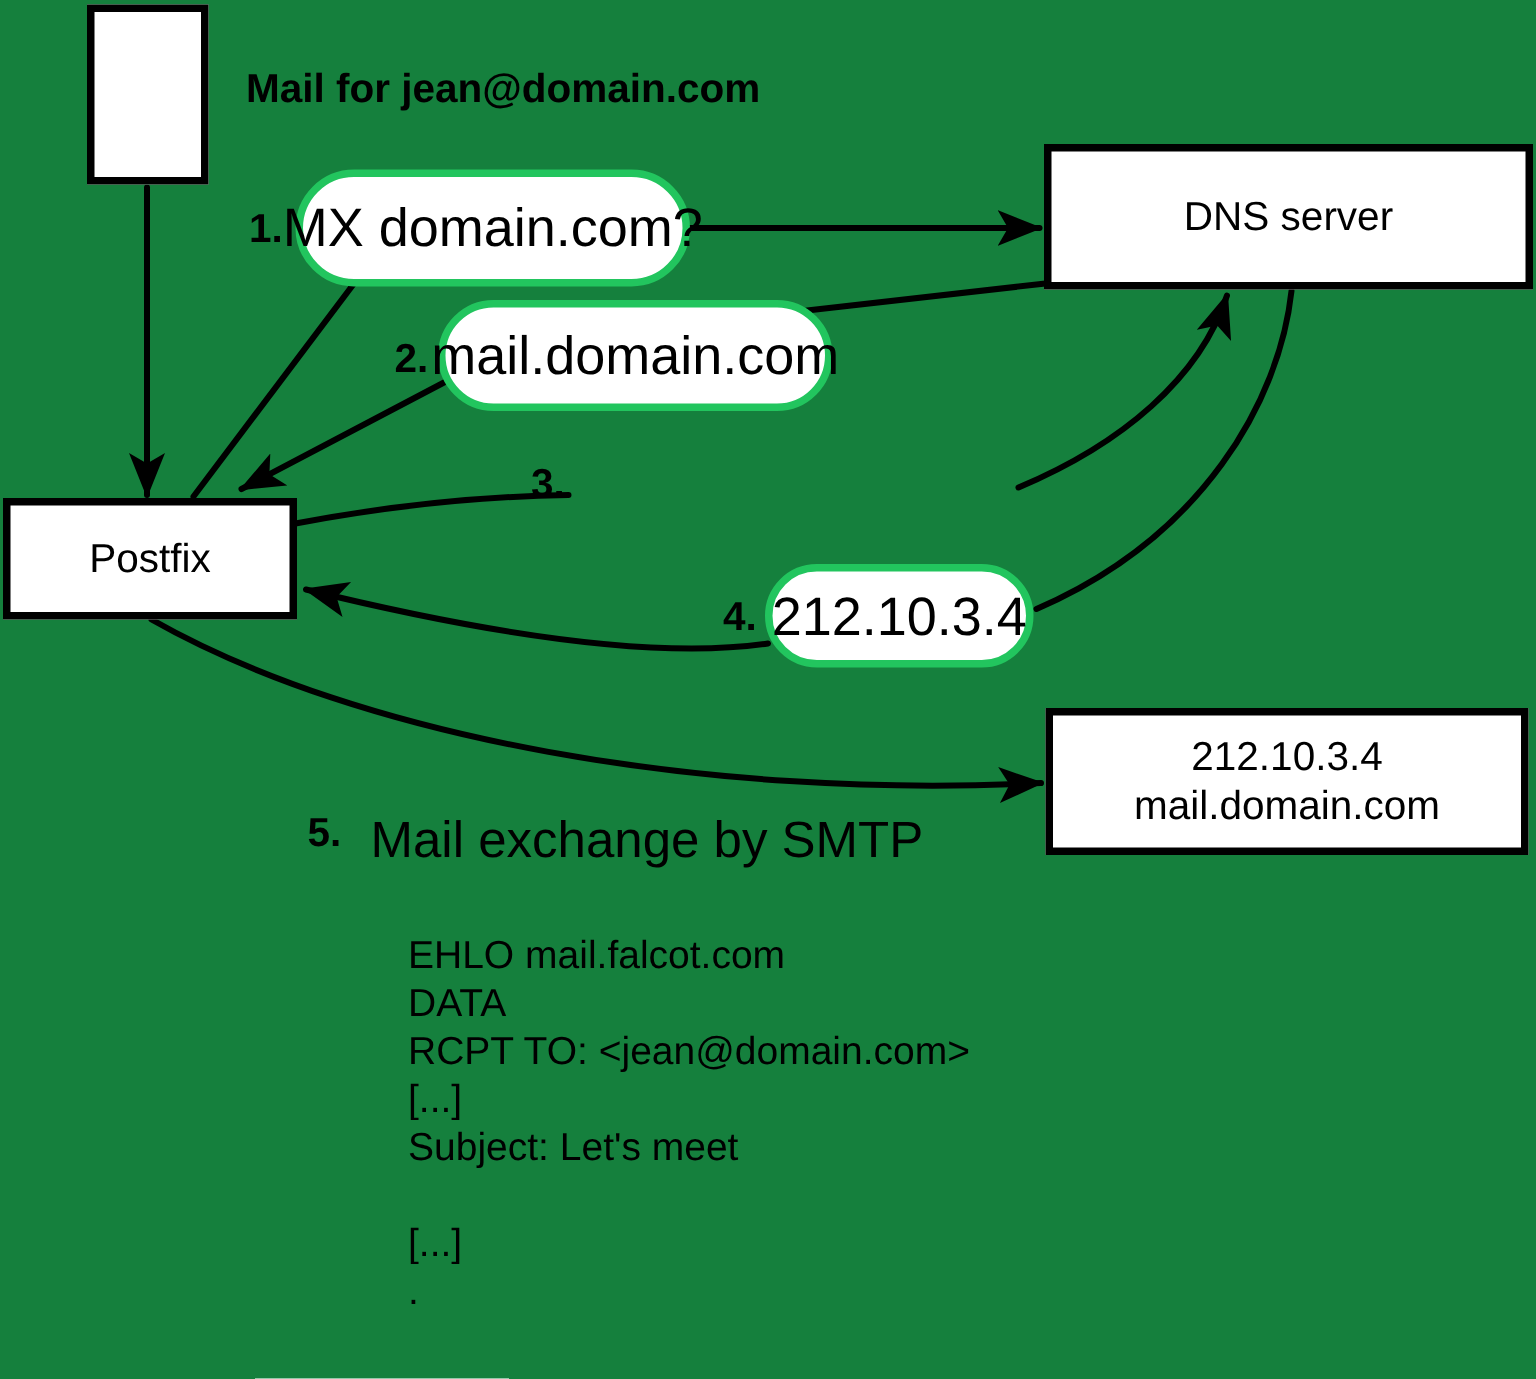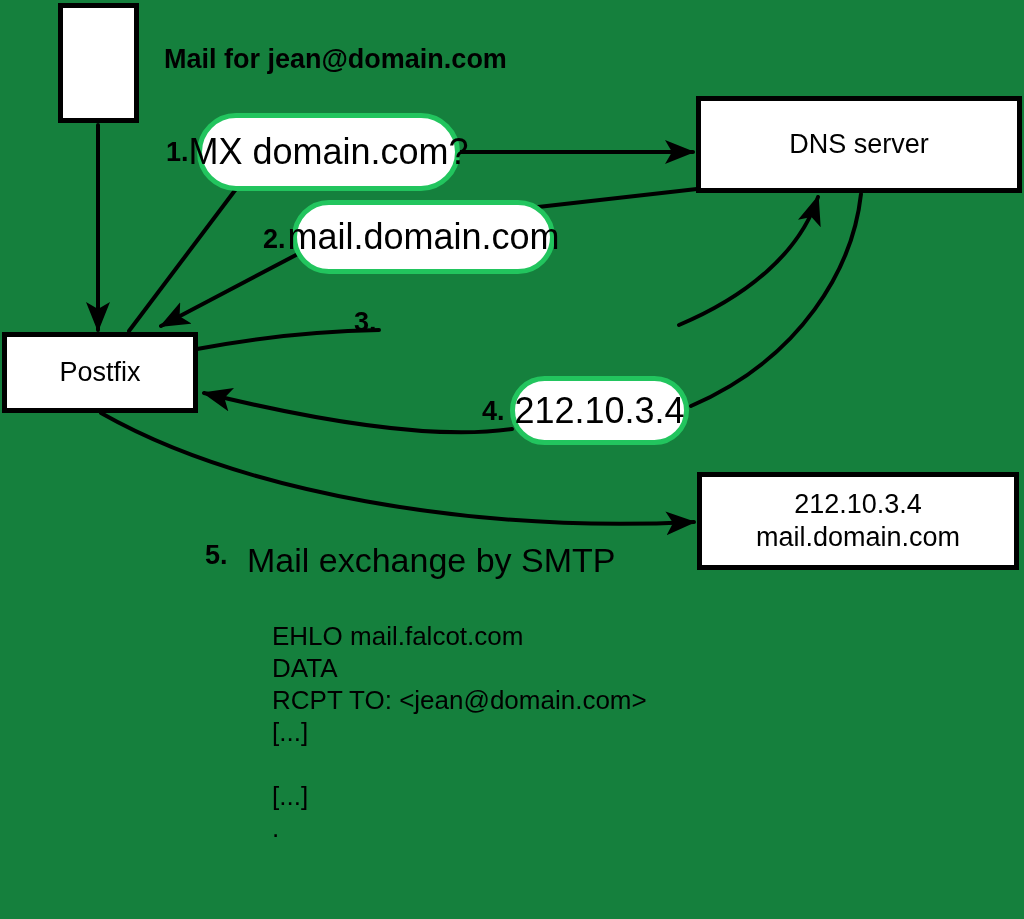--- a/index.html
+++ b/index.html
@@ -147,18 +147,19 @@
   <div class="step-num" style="left:482px; top:396px;">4.</div>
   <div class="step-num" style="left:205px; top:540px;">5.</div>
 
   <div class="free-label" style="left:247px; top:541px;">Mail exchange by SMTP</div>
 
   <div id="smtp-transcript">
     <div class="smtp-line">EHLO mail.falcot.com</div>
     <div class="smtp-line">DATA</div>
     <div class="smtp-line">RCPT TO: &lt;jean@domain.com&gt;</div>
     <div class="smtp-line">[...]</div>
+    <div class="smtp-line">Subject: Let's meet</div>
     <div class="smtp-line"></div>
     <div class="smtp-line">[...]</div>
     <div class="smtp-line">.</div>
   </div>
 
 </div>
 
 </body></html>

